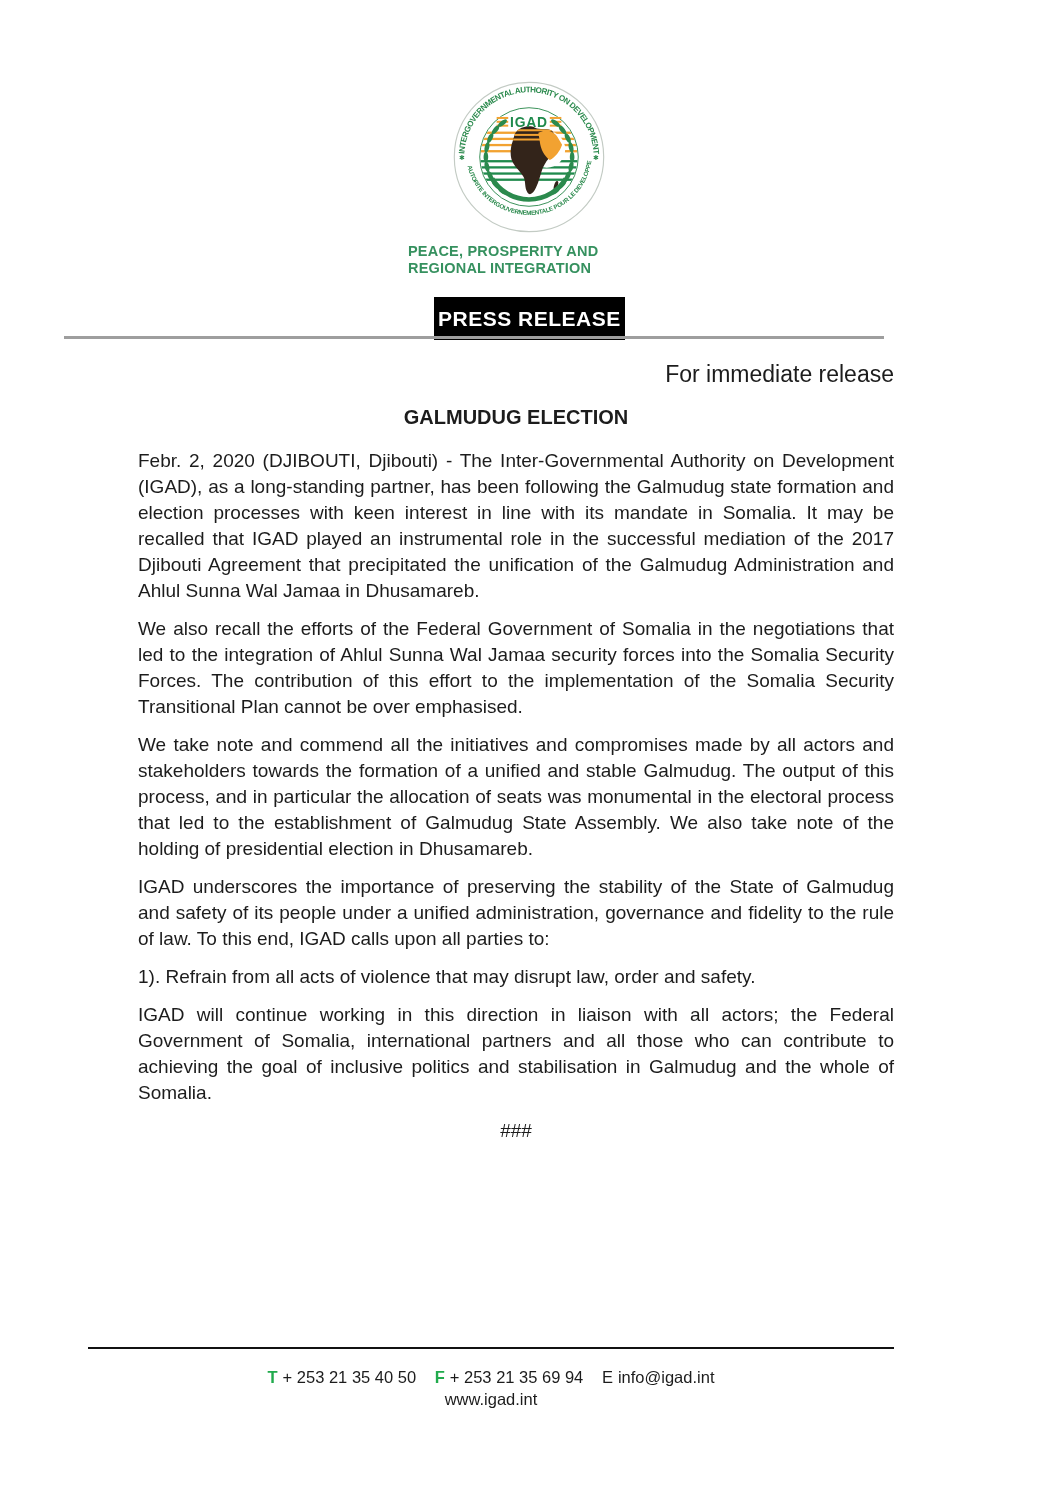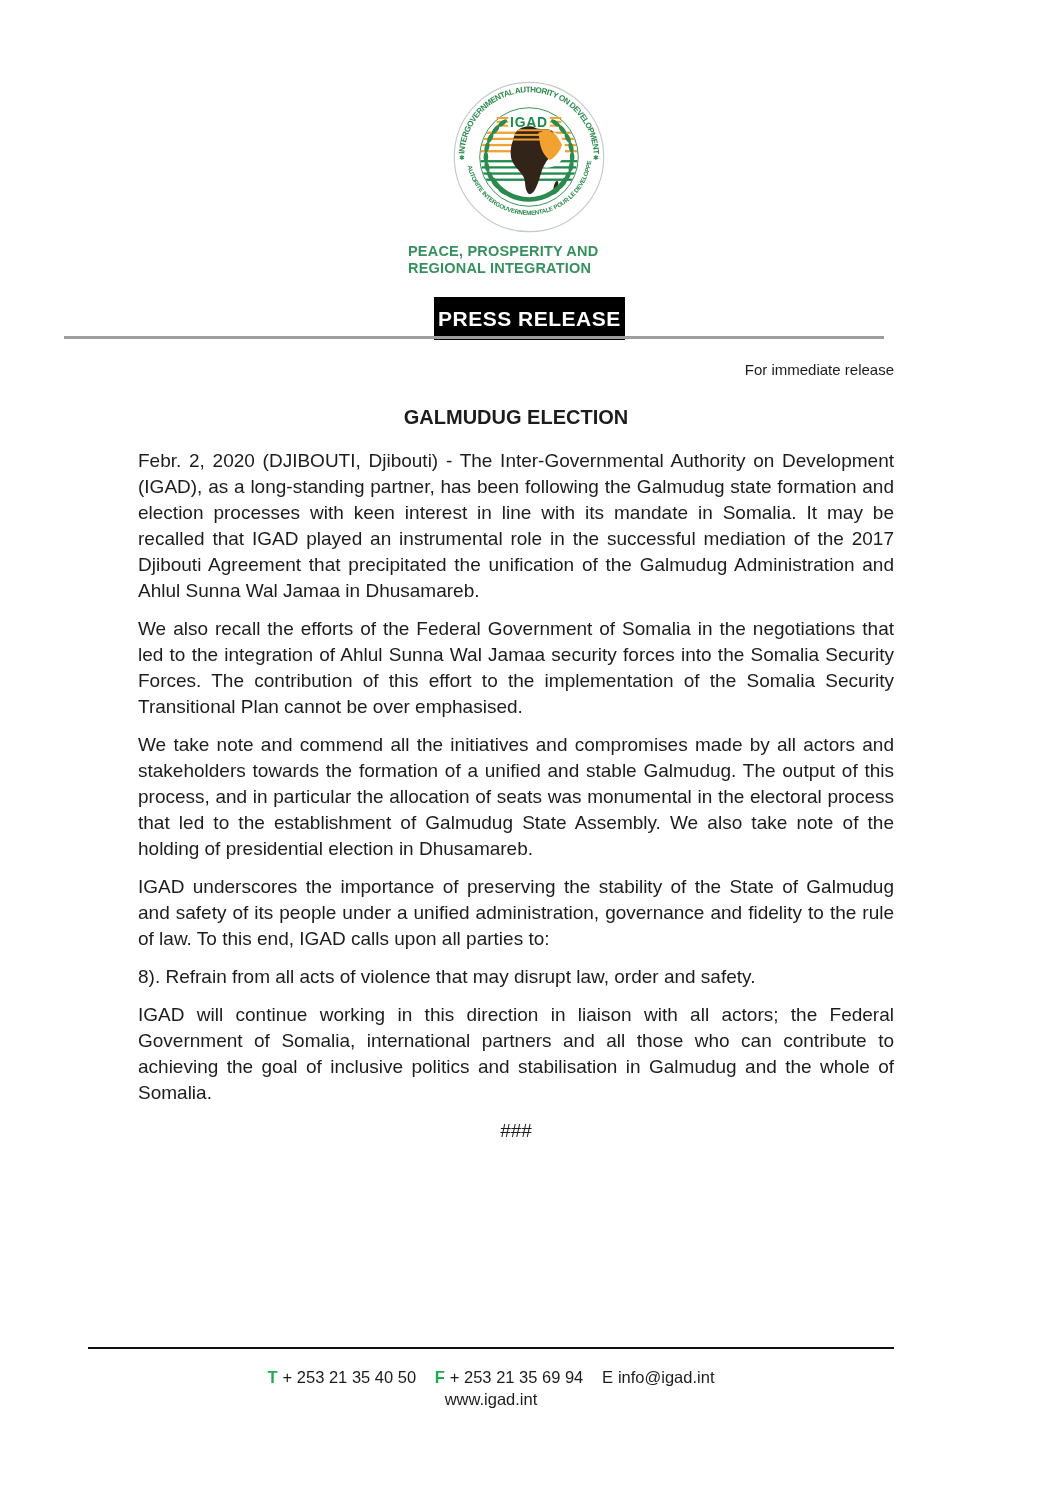--- a/index.html
+++ b/index.html
@@ -28,21 +28,21 @@
     line-height: 27px; padding: 8px 4px;
   }
   .header-rule {
     position: absolute; left: 64px; top: 336px; width: 820px; height: 3px;
     background: #9e9e9e; border: 0;
   }
 
   
   .release-note {
     position: absolute; left: 138px; top: 361px; width: 756px;
-    text-align: right; font-size: 15px;
+    text-align: right; font-size: 23px;
   }
   .doc-title {
     position: absolute; left: 138px; top: 406px; width: 756px;
     text-align: center; font-size: 20px; font-weight: bold; margin: 0;
   }
   .body-text {
     position: absolute; left: 138px; top: 448px; width: 756px;
     font-size: 19px; line-height: 26px;
   }
   .body-text p { margin: 0 0 12px 0; text-align: justify; }
@@ -179,21 +179,21 @@
 
   <div class="release-note">For immediate release</div>
 
   <h1 class="doc-title">GALMUDUG ELECTION</h1>
 
   <div class="body-text">
     <p>Febr. 2, 2020 (DJIBOUTI, Djibouti) - The Inter-Governmental Authority on Development (IGAD), as a long-standing partner, has been following the Galmudug state formation and election processes with keen interest in line with its mandate in Somalia. It may be recalled that IGAD played an instrumental role in the successful mediation of the 2017 Djibouti Agreement that precipitated the unification of the Galmudug Administration and Ahlul Sunna Wal Jamaa in Dhusamareb.</p>
     <p>We also recall the efforts of the Federal Government of Somalia in the negotiations that led to the integration of Ahlul Sunna Wal Jamaa security forces into the Somalia Security Forces. The contribution of this effort to the implementation of the Somalia Security Transitional Plan cannot be over emphasised.</p>
     <p>We take note and commend all the initiatives and compromises made by all actors and stakeholders towards the formation of a unified and stable Galmudug. The output of this process, and in particular the allocation of seats was monumental in the electoral process that led to the establishment of Galmudug State Assembly. We also take note of the holding of presidential election in Dhusamareb.</p>
     <p>IGAD underscores the importance of preserving the stability of the State of Galmudug and safety of its people under a unified administration, governance and fidelity to the rule of law. To this end, IGAD calls upon all parties to:</p>
-    <p>8). Refrain from all acts of violence that may disrupt law, order and safety.</p>
+    <p>1). Refrain from all acts of violence that may disrupt law, order and safety.</p>
     <p>IGAD will continue working in this direction in liaison with all actors; the Federal Government of Somalia, international partners and all those who can contribute to achieving the goal of inclusive politics and stabilisation in Galmudug and the whole of Somalia.</p>
     <div class="closing-mark">###</div>
   </div>
 
   <div class="footer-rule"></div>
 
   <div class="footer-block">
     <div class="contact-line">
       <span class="seg"><span class="green-label lbl">T</span><span>+ 253 21 35 40 50</span></span>
       <span class="seg"><span class="green-label lbl">F</span><span>+ 253 21 35 69 94</span></span>

